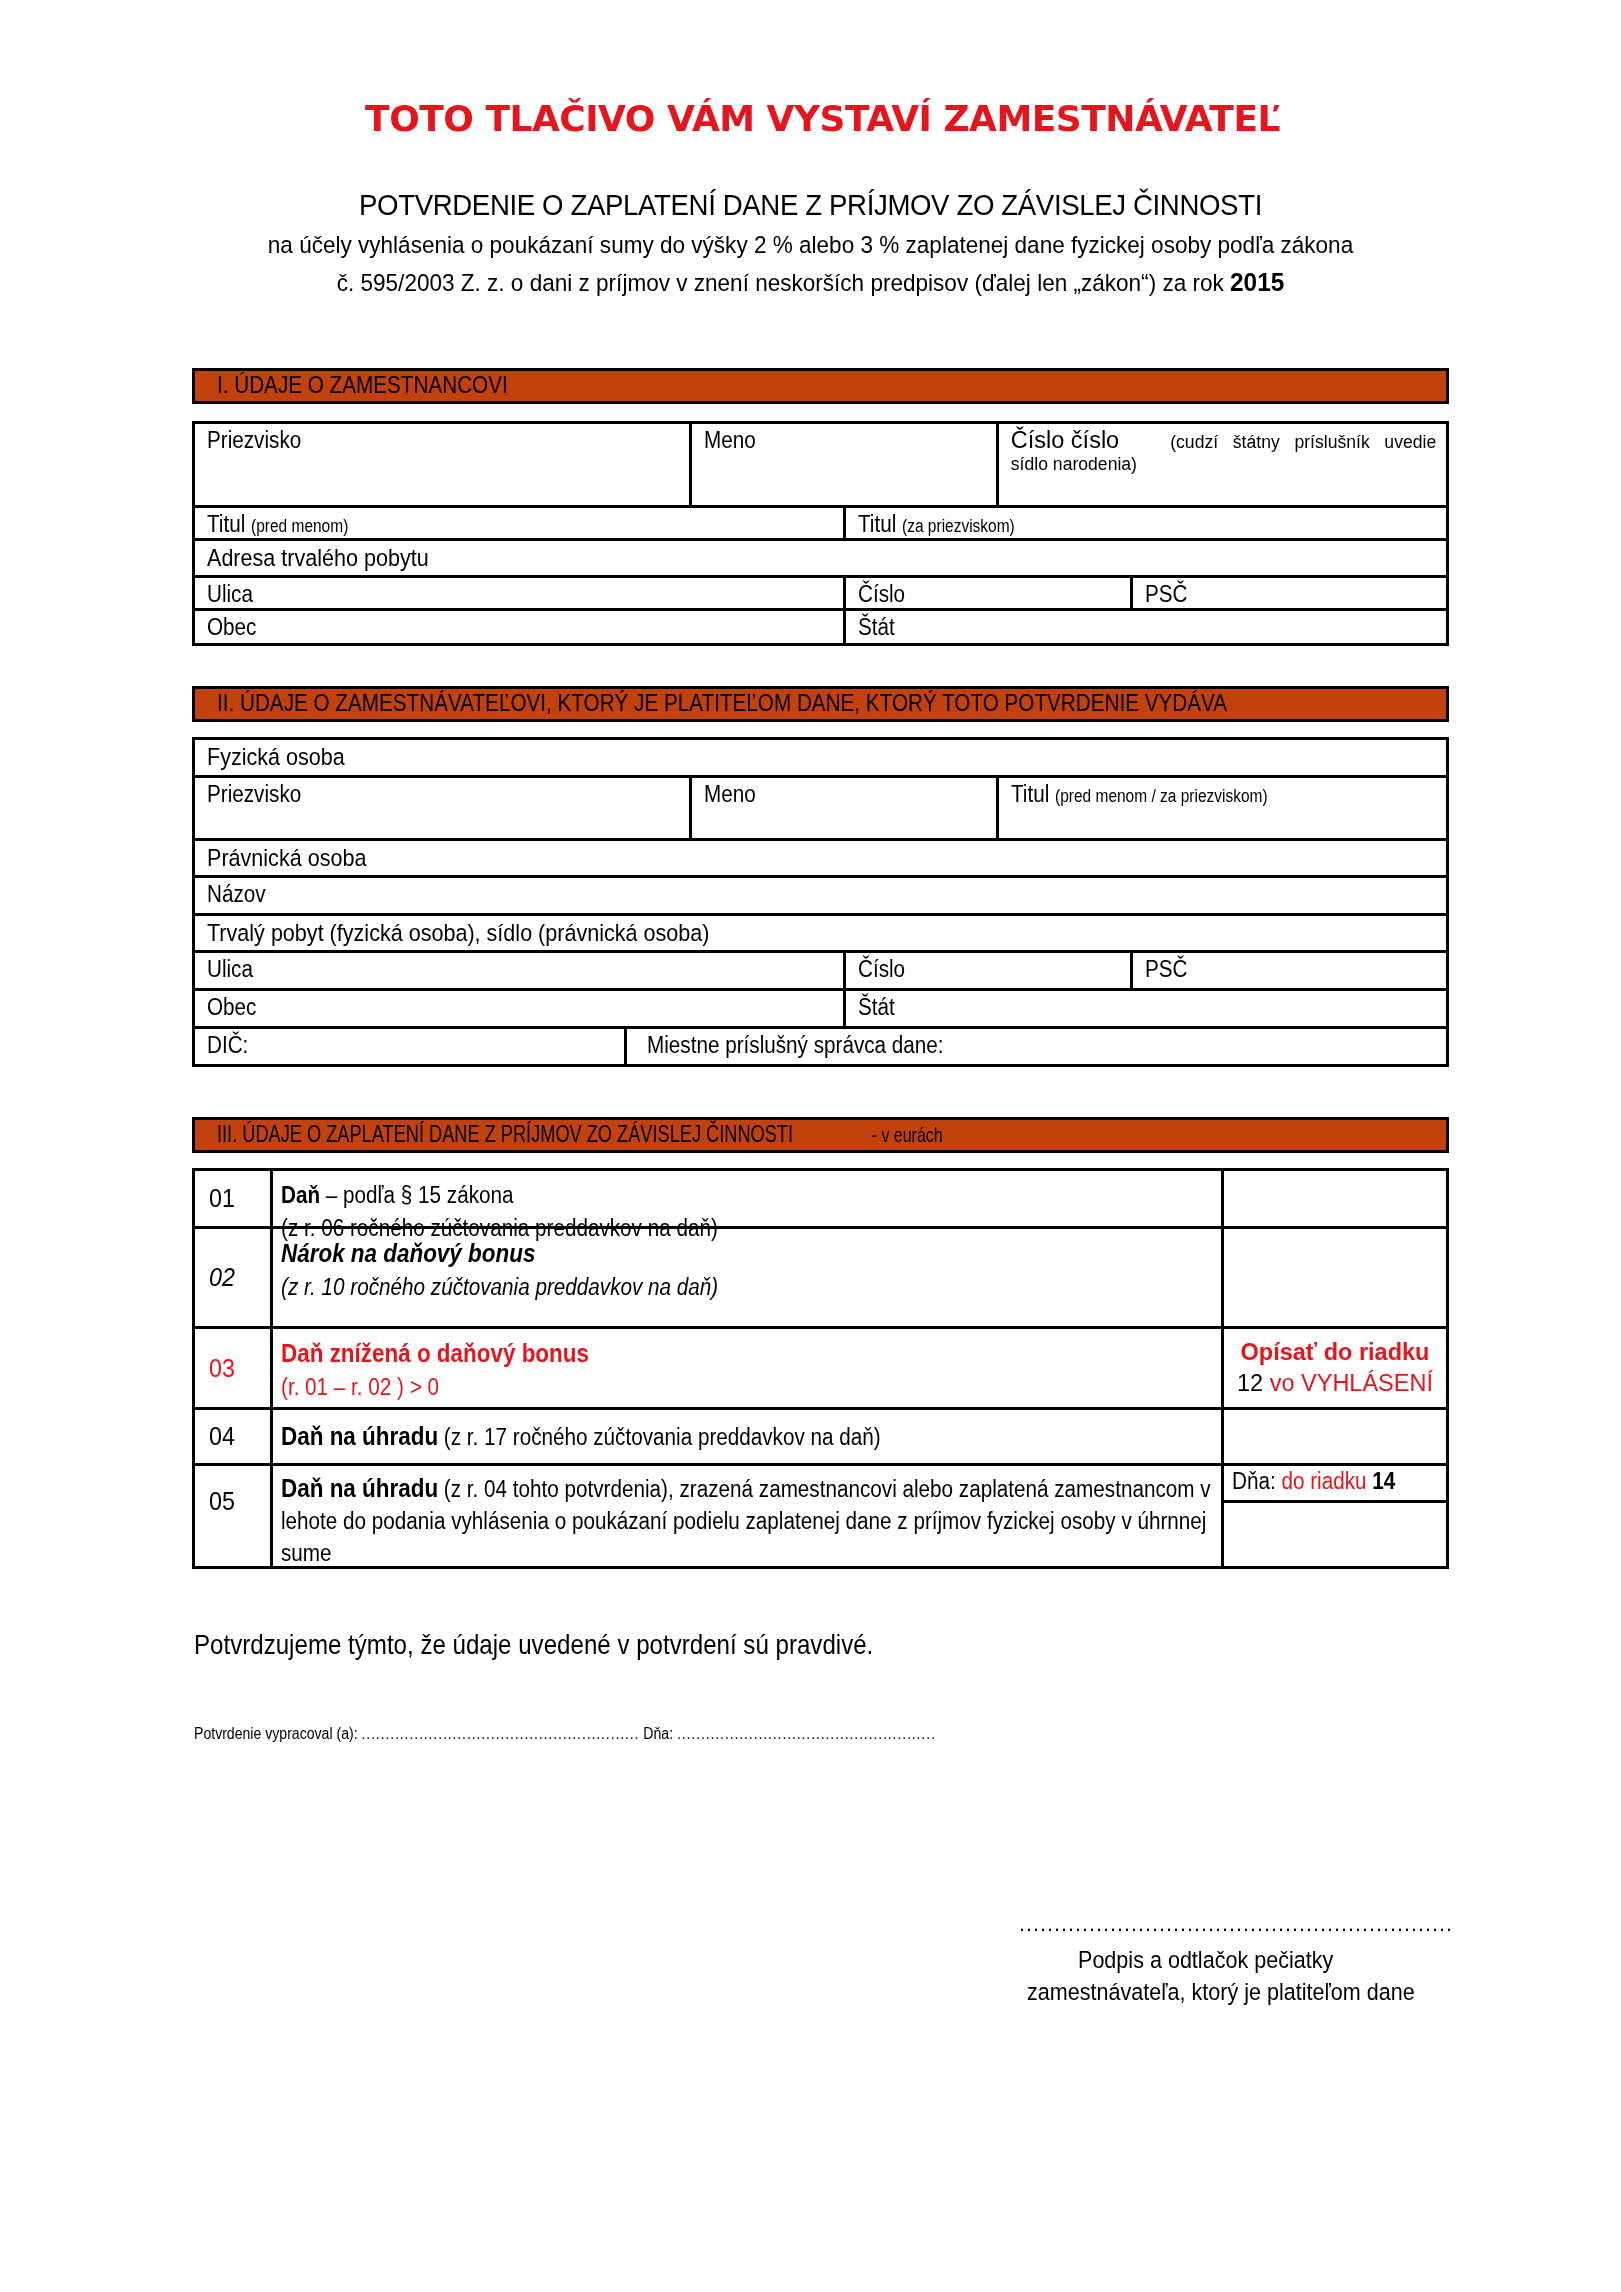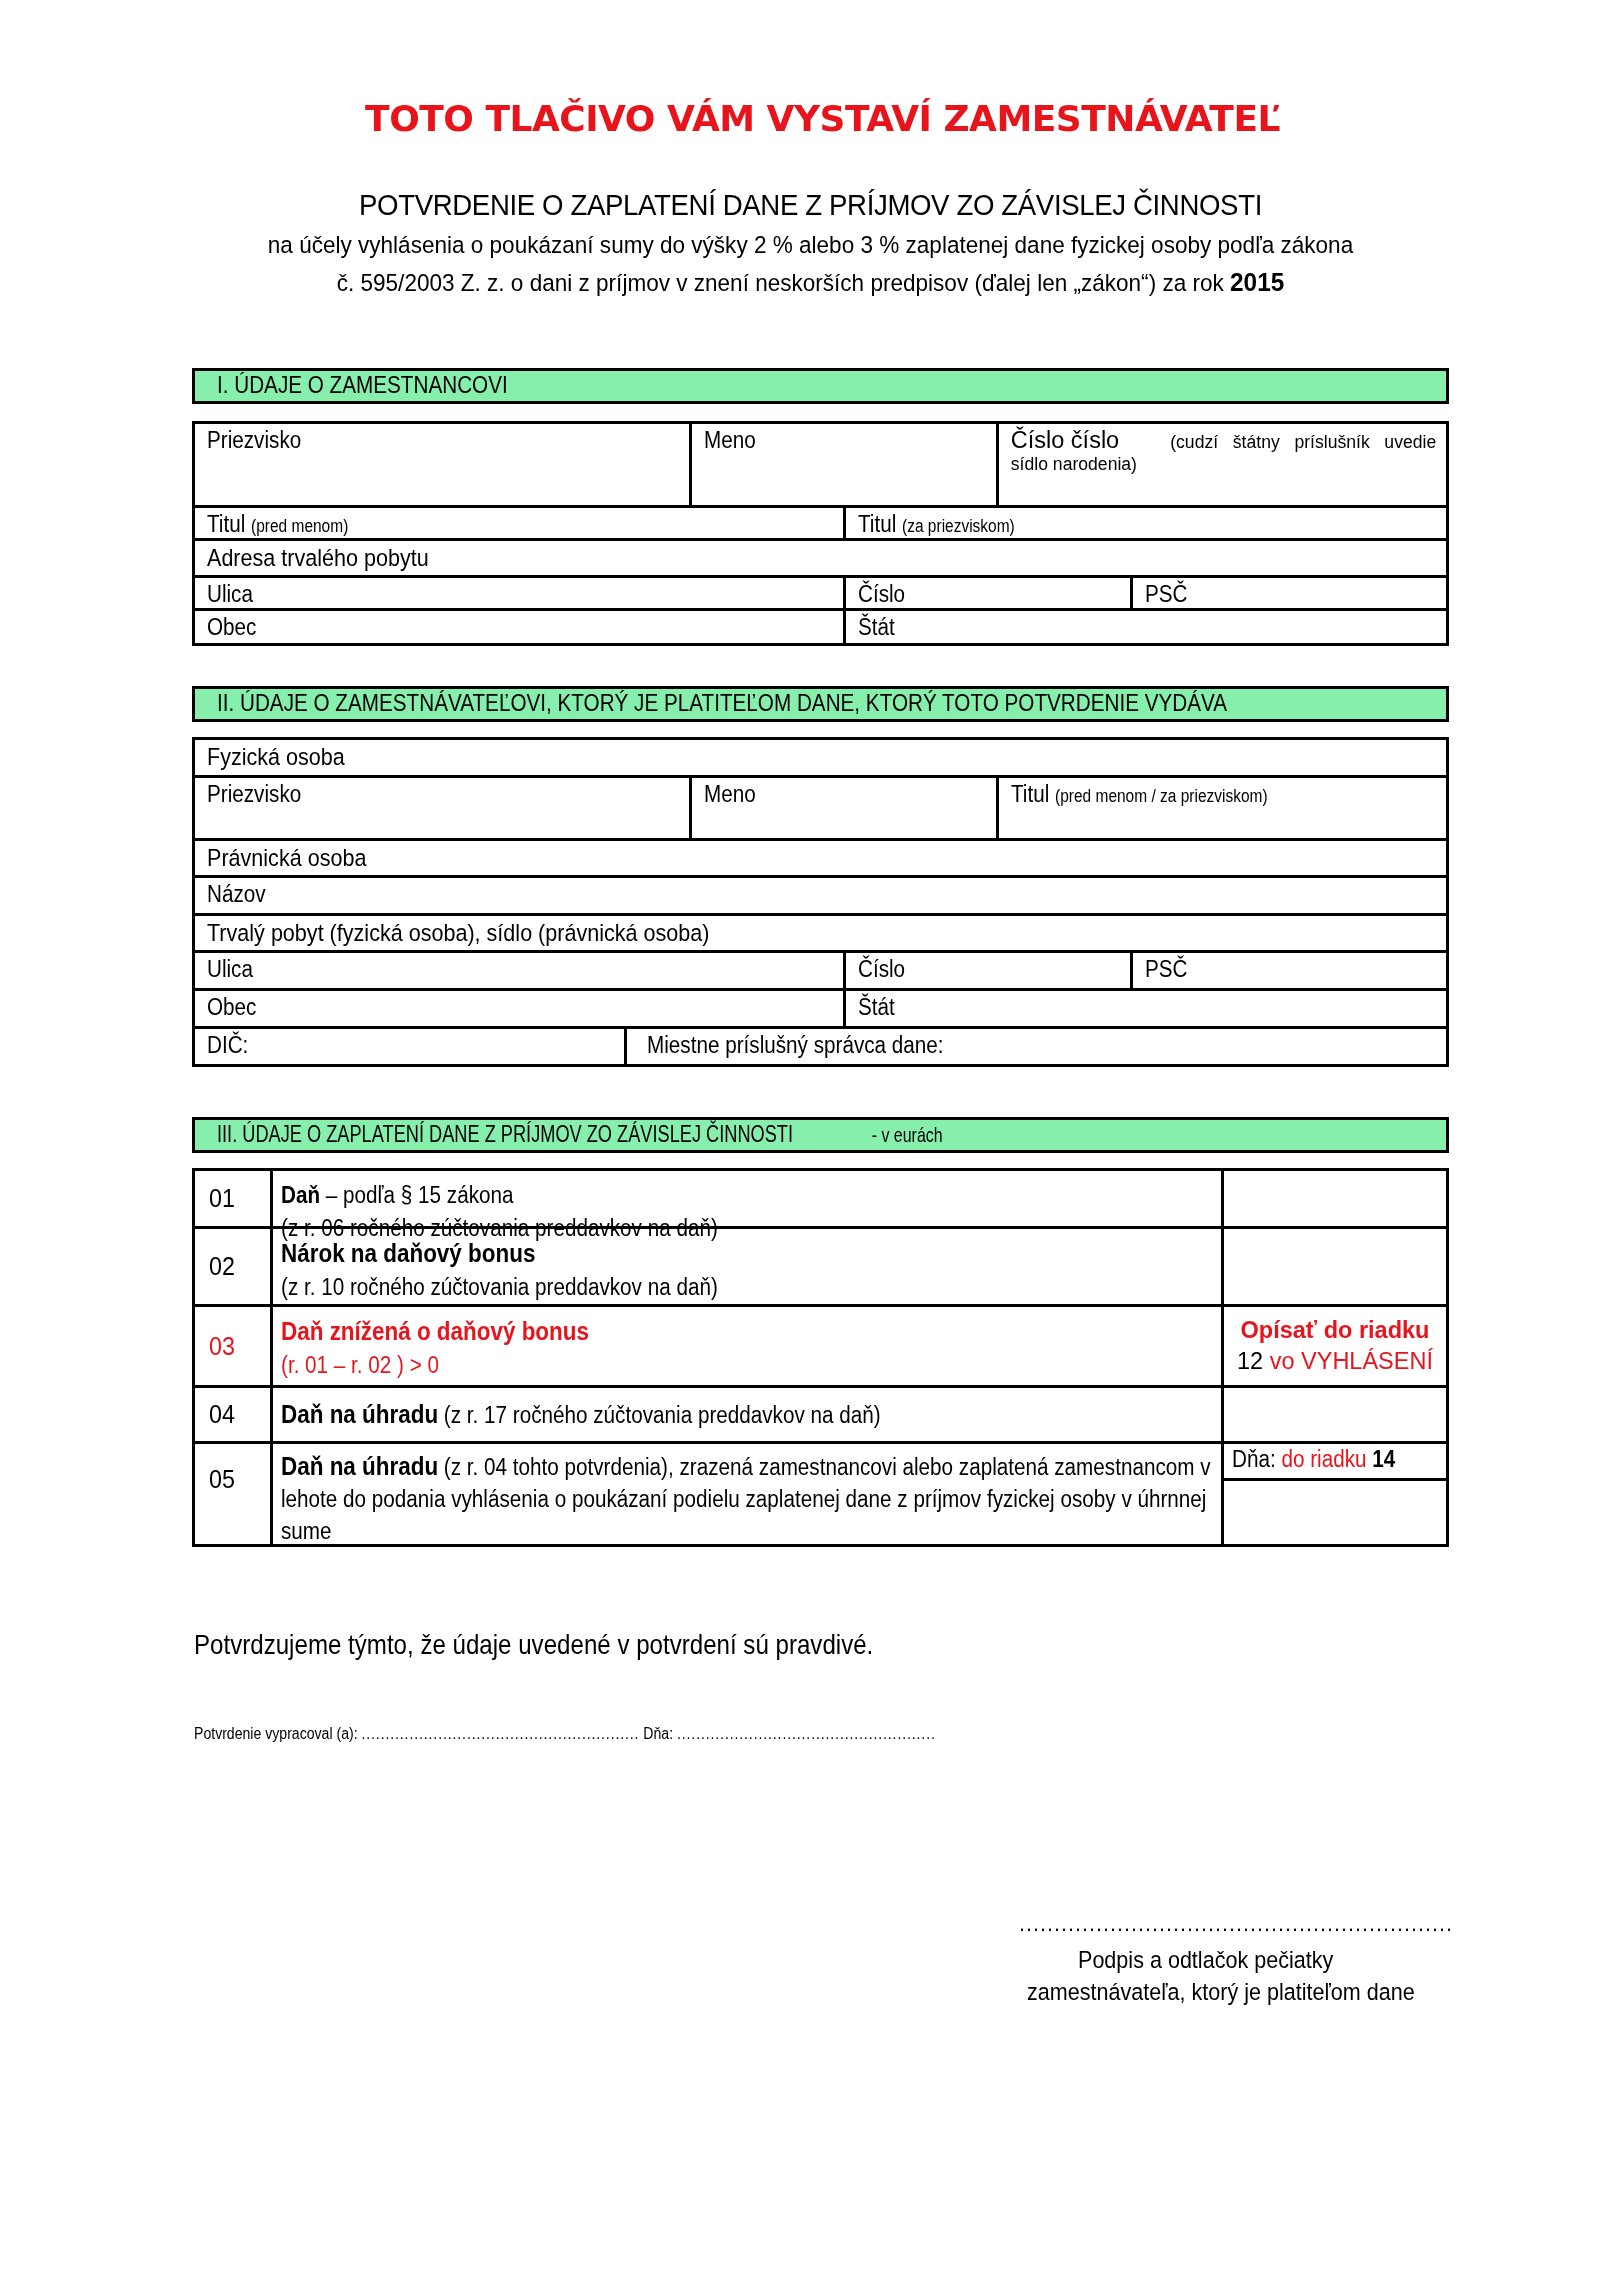--- a/index.html
+++ b/index.html
@@ -3,21 +3,21 @@
 <meta charset="utf-8">
 <style>
   * { box-sizing: border-box; margin: 0; padding: 0; }
   html, body { width: 1621px; height: 2293px; background: #ffffff; }
   body { position: relative; font-family: "Liberation Sans", sans-serif; color: #000; overflow: hidden; }
   .abs { position: absolute; }
   .red-banner { left: 12px; width: 1621px; top: 98px; text-align: center; font-family: "DejaVu Sans", sans-serif; font-weight: bold; color: #e8141c; font-size: 36px; letter-spacing: -0.5px; }
   .doc-title { left: 0; width: 1621px; top: 188px; text-align: center; font-size: 30px; letter-spacing: -0.4px; transform: scaleX(0.92); }
   .doc-sub { left: 0; width: 1621px; text-align: center; font-size: 24.5px; transform: scaleX(0.92); }
   .doc-sub b { font-weight: bold; font-size: 26.5px; }
-  .sec-head { left: 192px; width: 1257px; height: 36px; background: #86efac; border: 3.9px solid #000; font-size: 23.5px; line-height: 28px; padding-left: 21.6px; white-space: nowrap; }
+  .sec-head { left: 192px; width: 1257px; height: 36px; background: #c2410c; border: 3.9px solid #000; font-size: 23.5px; line-height: 28px; padding-left: 21.6px; white-space: nowrap; }
   .sec-head span { display: inline-block; transform: scaleX(0.88); transform-origin: left center; }
   .box { left: 192px; width: 1257px; border: 3.9px solid #000; }
   .row { position: relative; border-bottom: 3.9px solid #000; display: flex; }
   .row:last-child { border-bottom: none; }
   .cell { position: relative; border-right: 3.9px solid #000; padding: 2.9px 0 0 11.8px; font-size: 23.5px; white-space: nowrap; }
   .cell:last-child { border-right: none; flex: 1; }
   .lbl { display: inline-block; transform: scaleX(0.88); transform-origin: left top; }
   .small { font-size: 17.6px; }
   .bold { font-weight: bold; }
   .red { color: #e8141c; }
@@ -107,21 +107,21 @@
     <div class="cell num">
         <span class="lbl">01</span>
       </div>
     <div class="cell desc">
       <div class="lbl"><b>Daň</b><span> – podľa § 15 zákona</span></div><br>
       <div class="lbl" style="margin-top:-33px;">(z r. 06  ročného zúčtovania  preddavkov na daň)</div>
     </div>
     <div class="cell val"></div>
   </div>
 
-  <div class="row" style="height:78px;">
+  <div class="row" style="height:100px;font-style:italic;">
     <div class="cell num">
         <span class="lbl">02</span>
       </div>
     <div class="cell desc">
       <div class="lbl bold" style="font-size:25.5px;">Nárok na daňový bonus</div><br>
       <div class="lbl" style="margin-top:-33px;">(z r. 10  ročného zúčtovania  preddavkov na daň)</div>
     </div>
     <div class="cell val"></div>
   </div>
 

